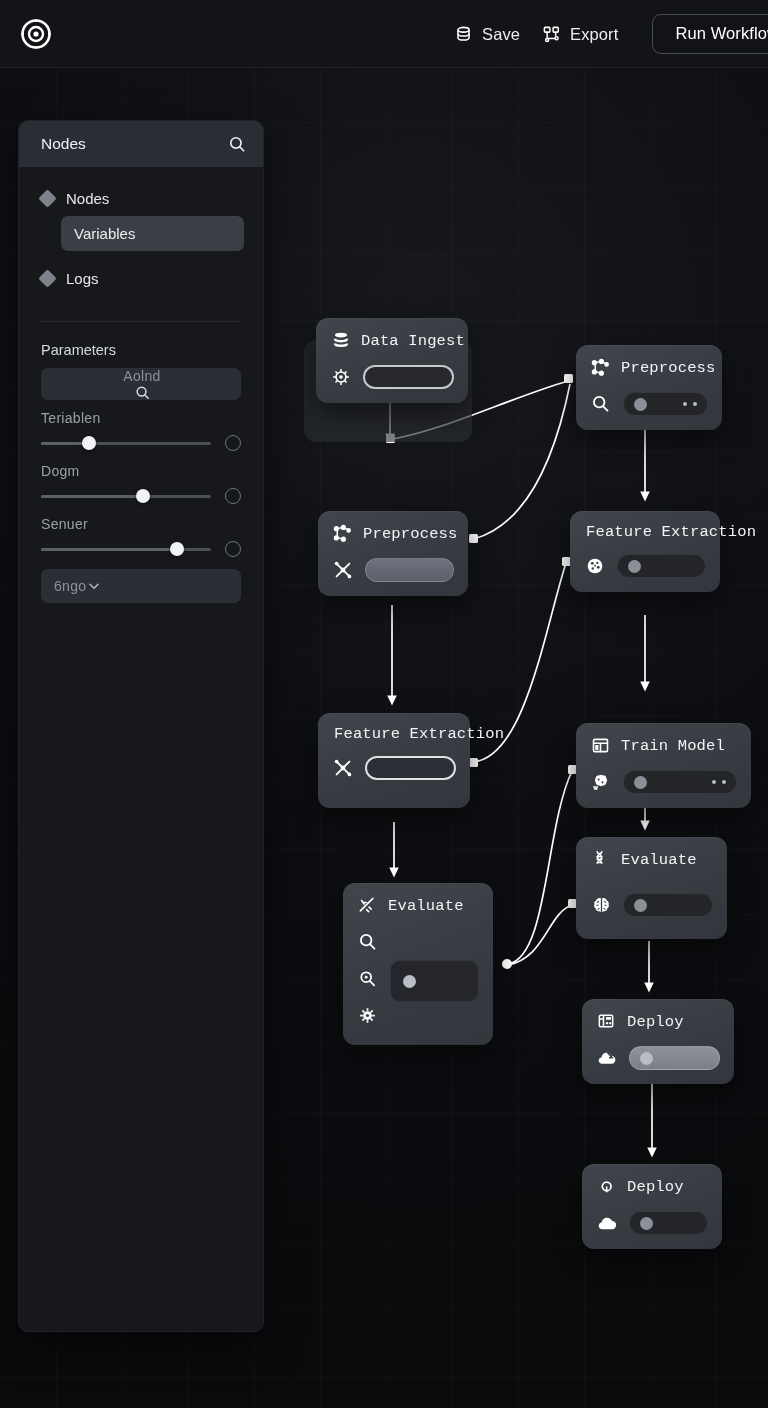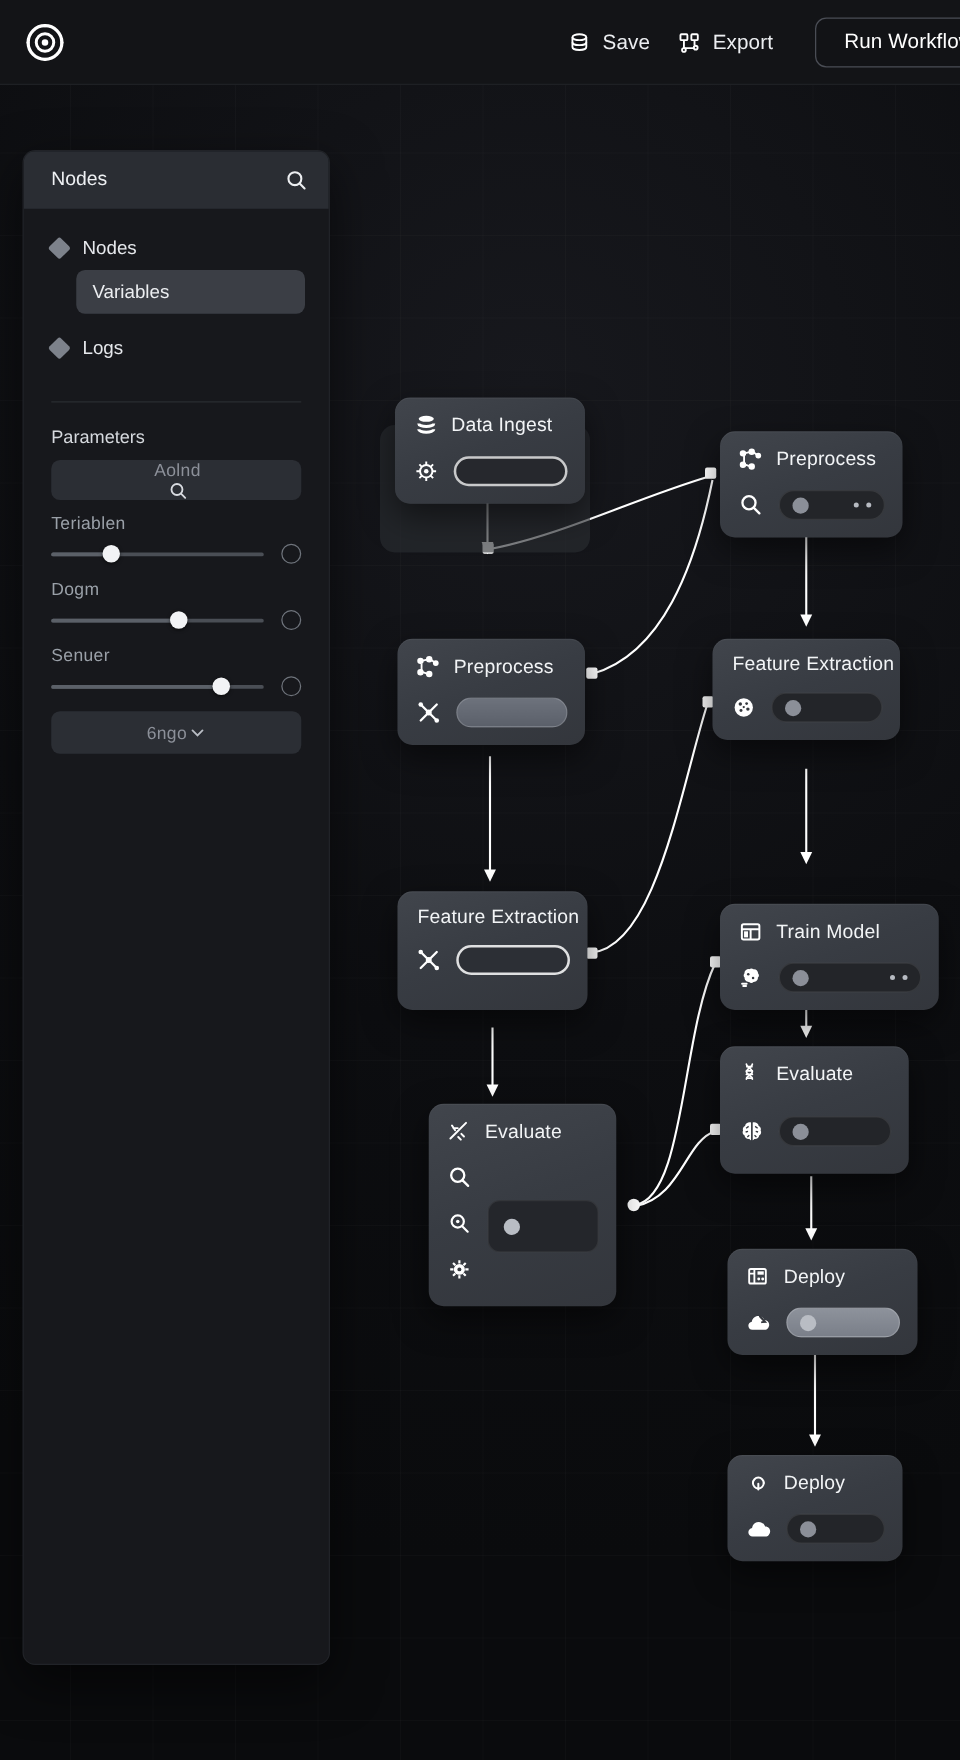--- a/index.html
+++ b/index.html
@@ -49,20 +49,21 @@
   }
   #edges{ position:absolute; left:0; top:0; width:768px; height:1340px; pointer-events:none; z-index:5;}
 
   
   .node{
     position:absolute; z-index:10;
     border-radius:12px;
     background:linear-gradient(160deg,#41454c 0%,#383c43 48%,#33363c 100%);
     box-shadow:0 10px 26px rgba(0,0,0,.5), 0 1px 0 rgba(255,255,255,.045) inset;
     padding:12px 14px 14px 14px;
+    font-family:Liberation Mono, monospace;
   }
   .node.ghost{
     z-index:8; background:#2b2e34; opacity:.62; box-shadow:none;
   }
   .node-head{ display:flex; align-items:center; gap:9px; }
   .node-title{ font-size:15.5px; color:#f2f4f6; letter-spacing:.15px; white-space:nowrap;}
   .node-head.title-only{ padding-left:2px; }
   .node-body{ display:flex; align-items:center; gap:11px; margin-top:13px; }
   .glyph{ width:22px; height:22px; flex:0 0 22px; display:block; }
   .pill{
@@ -112,21 +113,21 @@
   .slider-group{ padding:10px 22px 0 22px; }
   .slider-lbl{ font-size:14px; color:#9aa0a8; filter:blur(.6px); letter-spacing:.3px; margin-bottom:9px;}
   .slider-row{ display:flex; align-items:center; gap:14px; margin-bottom:12px;}
   .track{ position:relative; height:3px; background:#4a4e55; border-radius:2px; flex:1 1 auto;}
   .track .fill{ position:absolute; left:0; top:0; bottom:0; background:#5b6068; border-radius:2px;}
   .track .th{ position:absolute; top:50%; width:14px; height:14px; margin-top:-7px; margin-left:-7px;
               border-radius:50%; background:#f2f3f5; box-shadow:0 1px 3px rgba(0,0,0,.6);}
   .ring{ width:16px; height:16px; border-radius:50%; border:1.5px solid #6e737b; flex:0 0 16px;}
   .sb-select{
     margin:8px 22px 0 22px; height:34px; border-radius:7px; background:#2b2e34;
-    display:flex; align-items:center; justify-content:center; padding:0 12px 0 13px;
+    display:flex; align-items:center; justify-content:flex-start; padding:0 12px 0 13px;
     cursor:pointer;
   }
   .sb-select .v{ font-size:14px; color:#8c9099; filter:blur(.55px); letter-spacing:.3px;}
   svg.ic{ display:block; }
 </style>
 </head>
 <body>
 
 <div id="topbar">
 

